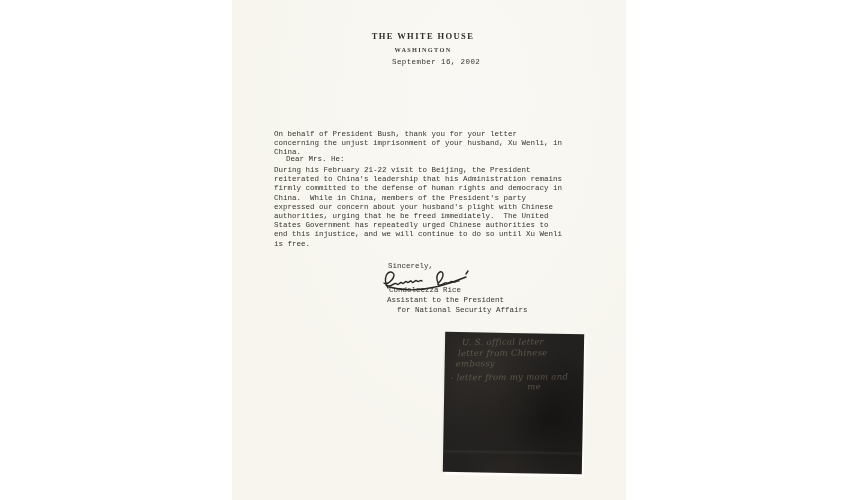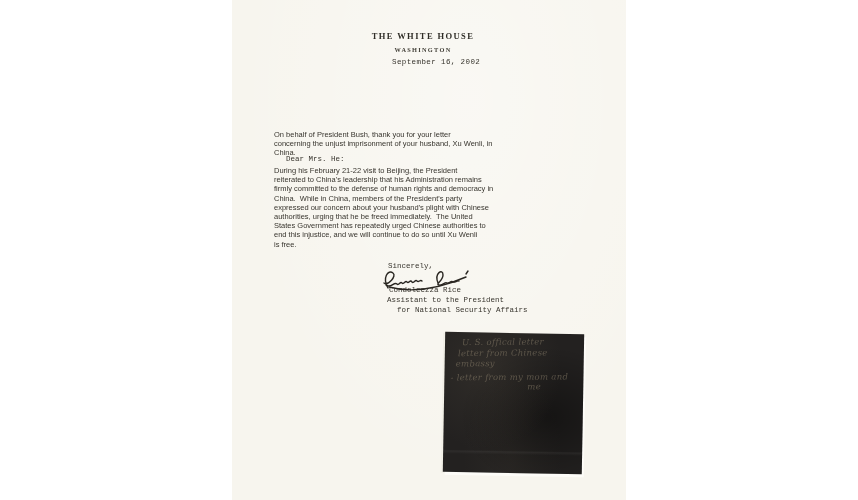--- a/index.html
+++ b/index.html
@@ -18,21 +18,21 @@
     margin-top:31px;font-family:"Liberation Serif","DejaVu Serif",serif;
     font-weight:bold;font-size:8.5px;letter-spacing:1.4px;color:#2f2d27;
   }
   .lh-sub{
     margin-top:5px;font-family:"Liberation Serif","DejaVu Serif",serif;
     font-weight:bold;font-size:6.3px;letter-spacing:1.3px;color:#413e36;
   }
   .date{position:absolute;left:160px;top:58px;font-size:7.5px;letter-spacing:.4px;}
   .salutation{position:absolute;left:54px;top:111px;font-size:7.5px;margin-top:44px;}
   .para{
-    position:absolute;left:42px;margin:0;font-family:Liberation Sans, sans-serif;
+    position:absolute;left:42px;margin:0;font-family:Liberation Mono, monospace;
     font-size:7.5px;line-height:9.2px;white-space:pre;color:#38352e;
   }
   .p1{top:130px;}
   .p2{top:166px;}
   .closing{position:absolute;left:156px;top:262px;font-size:7.5px;}
   .signature{position:absolute;left:144px;top:266px;z-index:3;}
   .typed-name{position:absolute;left:157px;top:286px;font-size:7.5px;z-index:2;}
   .title1{position:absolute;left:155px;top:296px;font-size:7.5px;}
   .title2{position:absolute;left:165px;top:306px;font-size:7.5px;}
   .recipient{position:absolute;left:45px;top:356px;font-size:7.5px;line-height:9.5px;}

